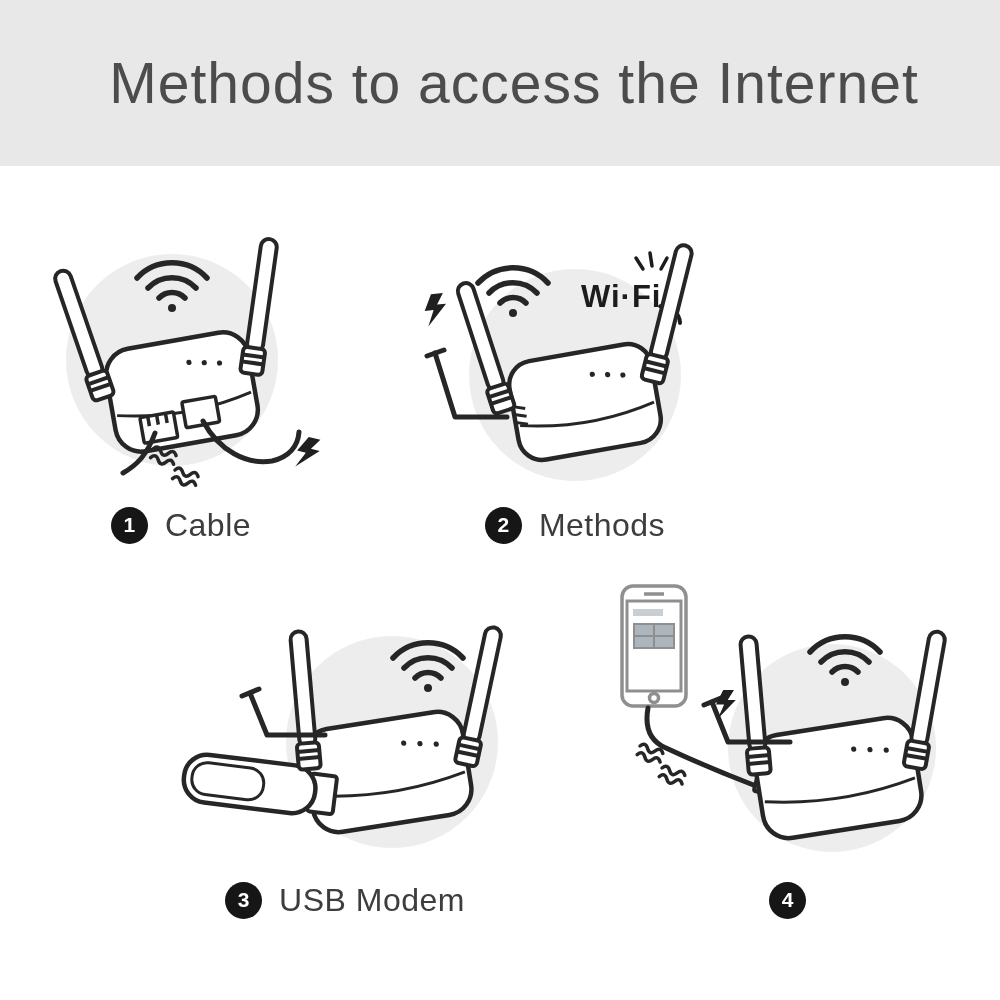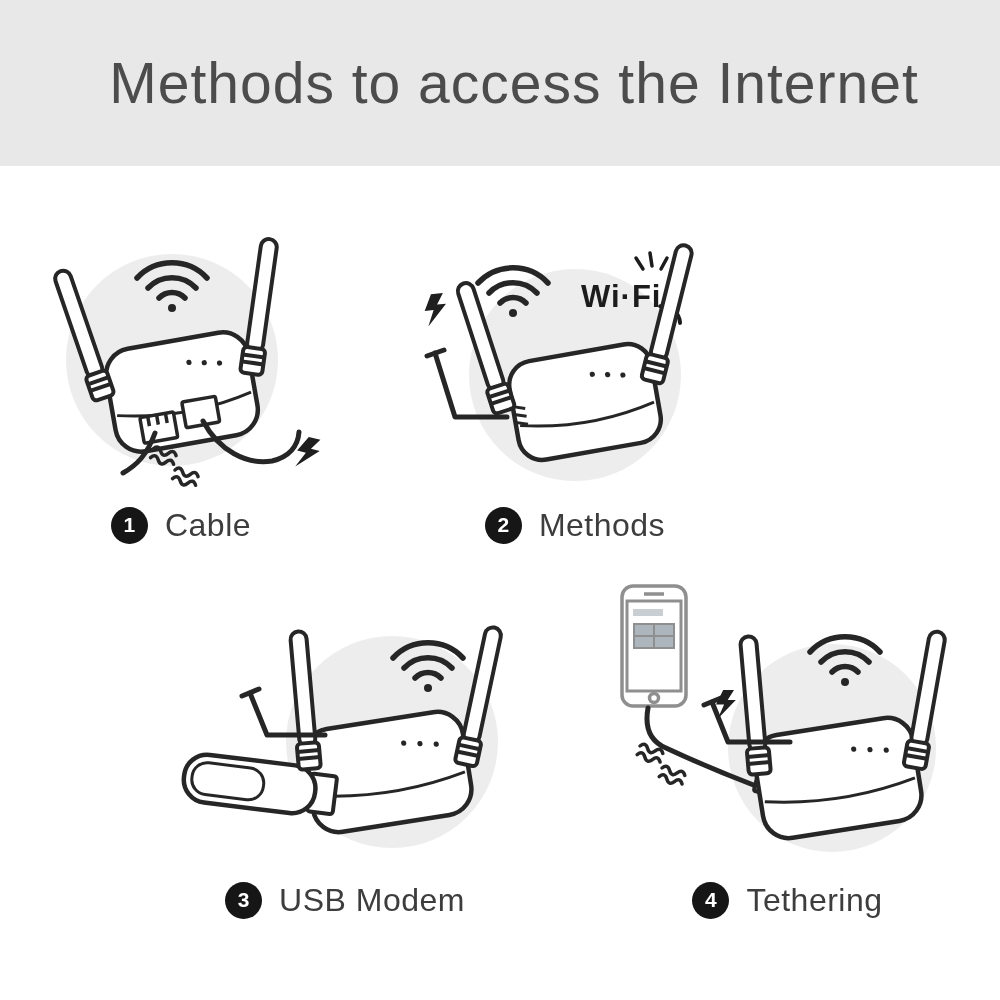--- a/index.html
+++ b/index.html
@@ -255,16 +255,15 @@
     <span class="method-text">Methods</span>
   </div>
 
   <div class="label-row" style="left:155px; top:877px; width:380px;">
     <span class="badge">3</span>
     <span class="method-text">USB Modem</span>
   </div>
 
   <div class="label-row" style="left:595px; top:877px; width:385px;">
     <span class="badge">4</span>
-    <span class="method-text">Tethering</span>
   </div>
 
 </div>
 
 </body></html>

